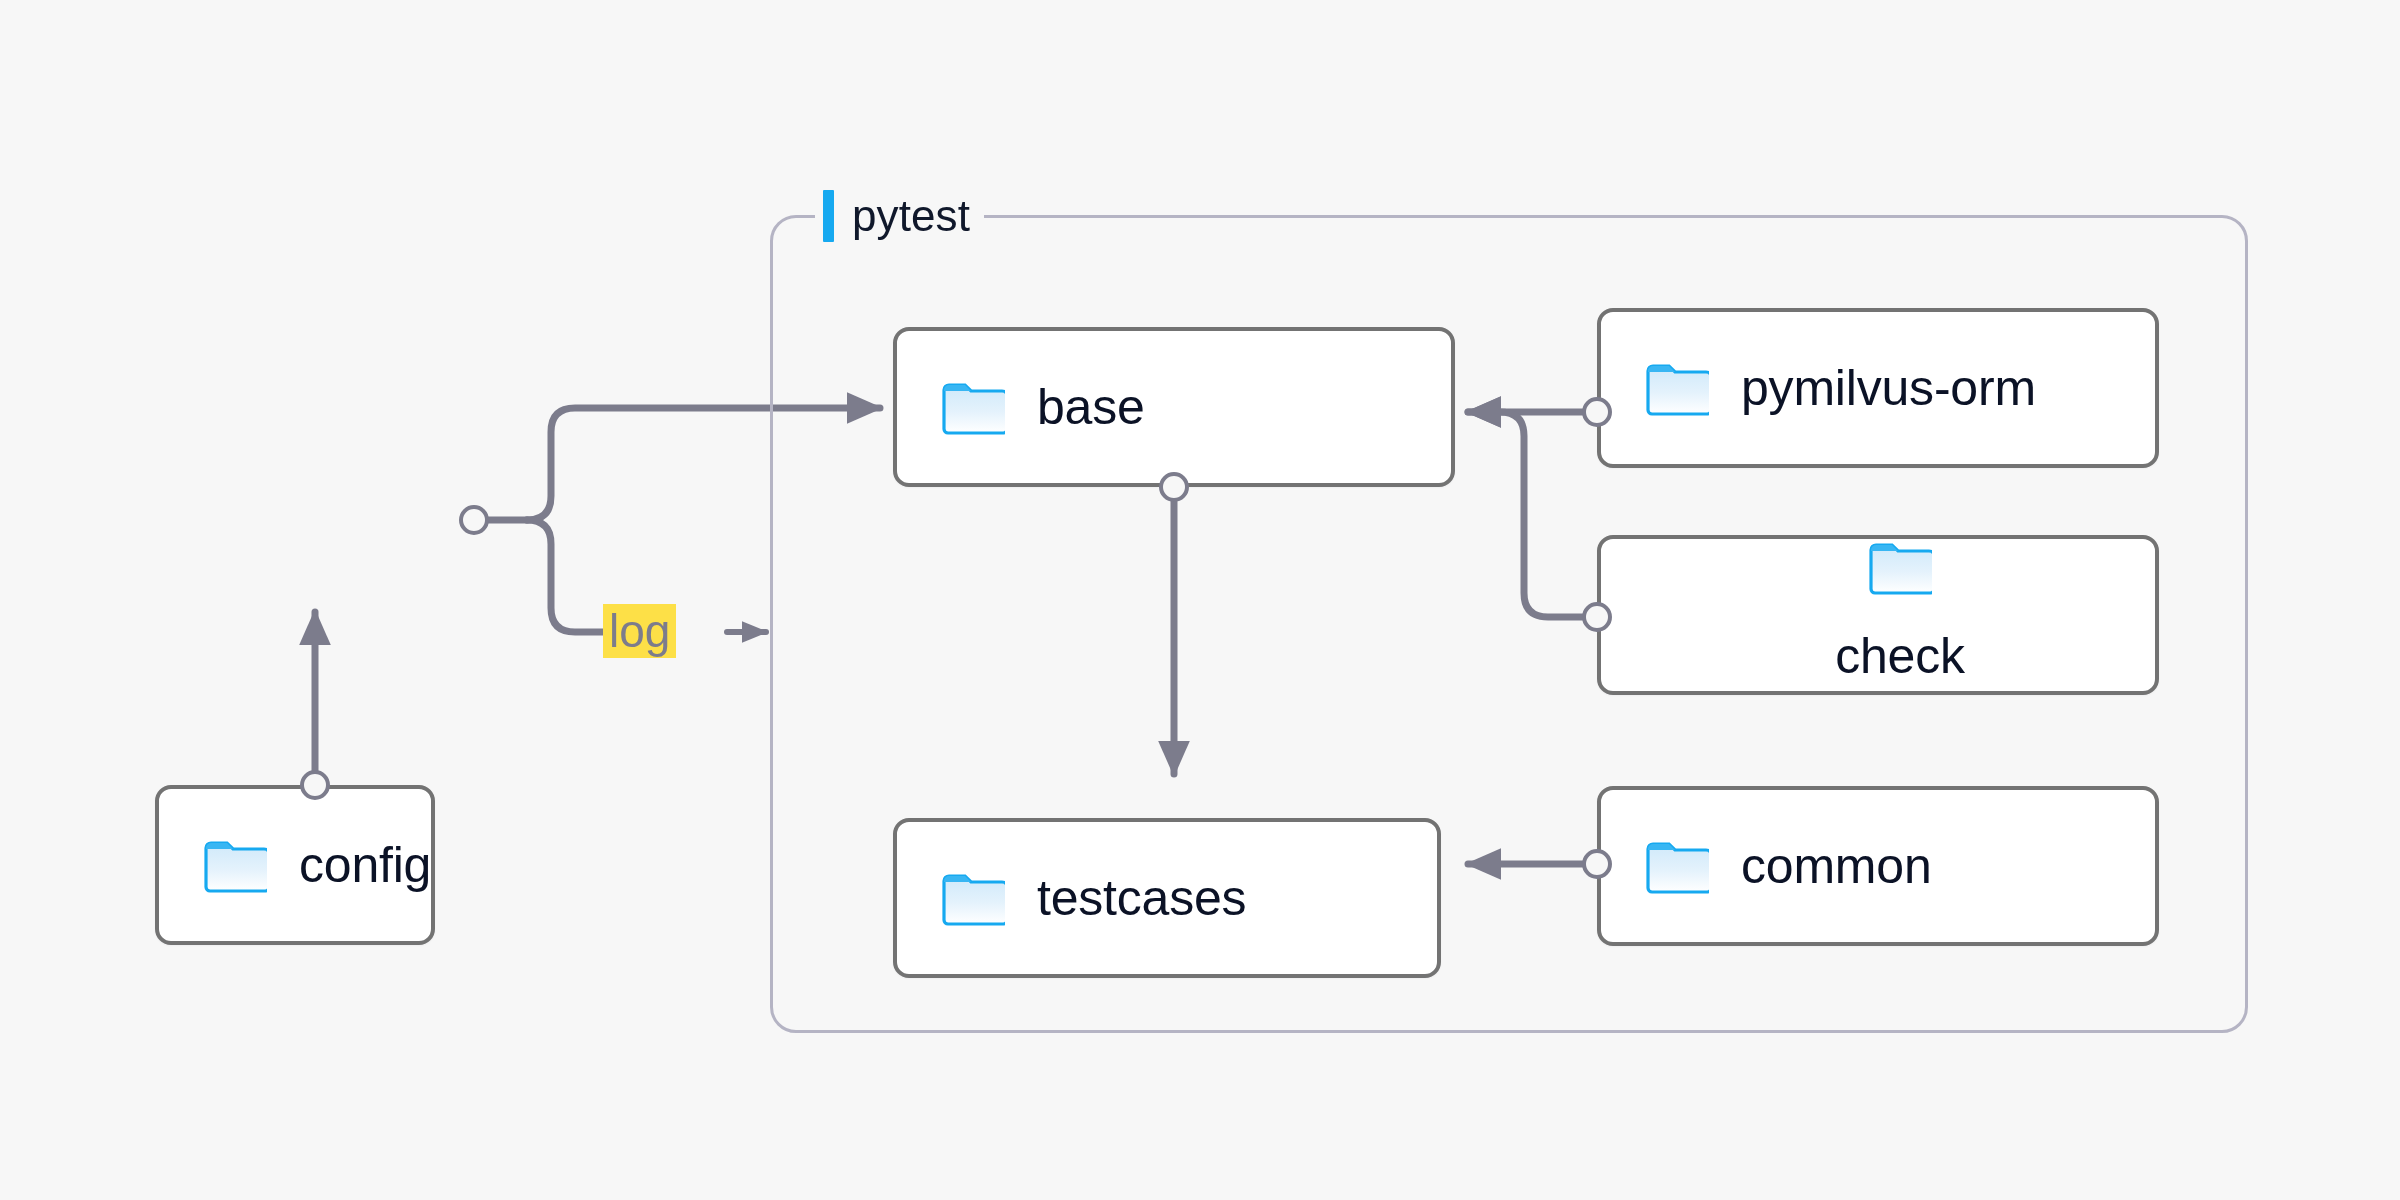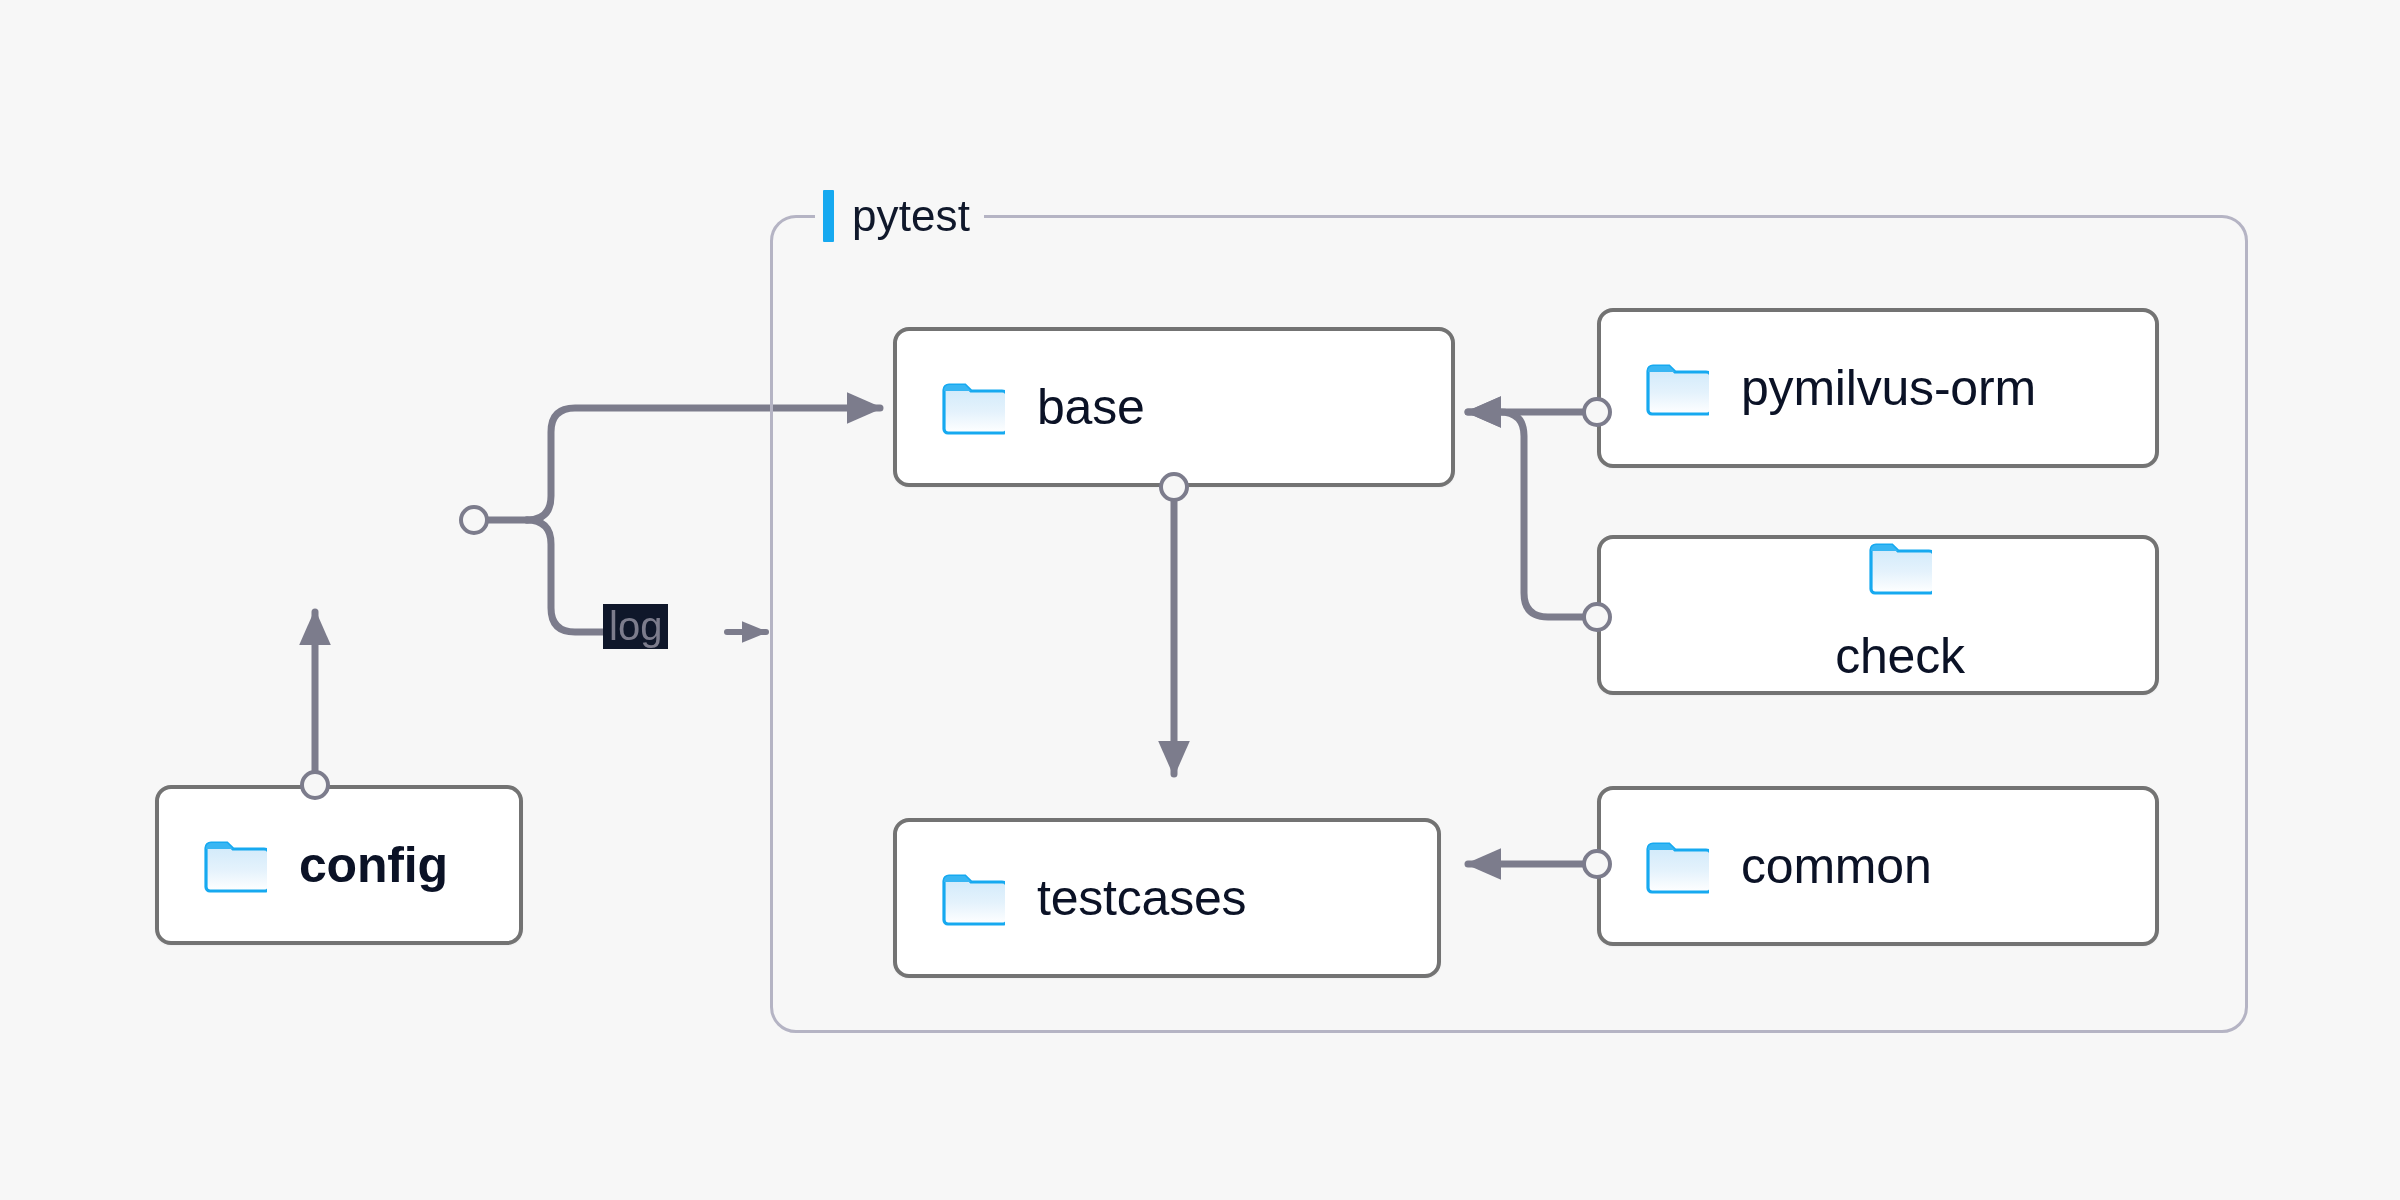--- a/index.html
+++ b/index.html
@@ -89,24 +89,24 @@
     height: 30px;
     border-radius: 50%;
     background: #f7f7f7;
     border: 4px solid #7c7c8c;
     box-sizing: border-box;
     z-index: 5;
   }
   
   .edge-label {
     position: absolute;
-    font-size: 40px;
+    font-size: 46px;
     color: #7c7c8c;
     white-space: nowrap;
-    background: #0f172a;
+    background: #fde047;
     padding: 0 6px;
   }
 </style>
 </head>
 <body>
 
 <div id="canvas">
 
   <svg id="edge-layer" viewBox="0 0 2400 1200" xmlns="http://www.w3.org/2000/svg">
     <defs>
@@ -146,21 +146,21 @@
   </svg>
 
   <div class="group" style="left:770px; top:215px; width:1478px; height:818px;"></div>
 
   <div class="group-title" style="left:815px; top:188px;">
     <span class="group-accent"></span>
     <span class="group-label">pytest</span>
   </div>
 
 
-  <div class="node" style="left:155px; top:785px; width:368px; height:160px;font-weight:bold;">
+  <div class="node" style="left:155px; top:785px; width:280px; height:160px;">
     <span class="folder">
       <svg viewBox="0 0 64 56">
           <path d="M3 11 a5 5 0 0 1 5-5 h16 l6 6 h31 a5 5 0 0 1 5 5 v33 a4 4 0 0 1 -4 4 h-55 a4 4 0 0 1 -4 -4 z" fill="url(#folderGrad)" stroke="#16a9f0" stroke-width="3.2"></path>
           <path d="M3 11 a5 5 0 0 1 5-5 h16 l6 6 h-27 z" fill="#38b6f3"></path>
         </svg>
     </span>
     <span class="node-label">config</span>
   </div>
 
   <div class="node" style="left:893px; top:327px; width:562px; height:160px;">

